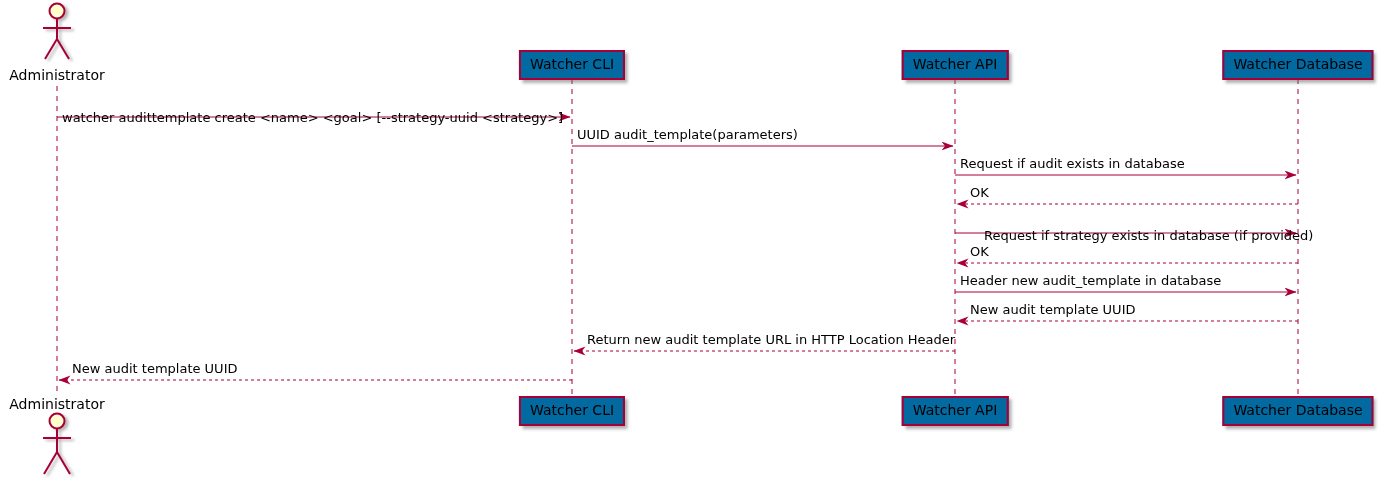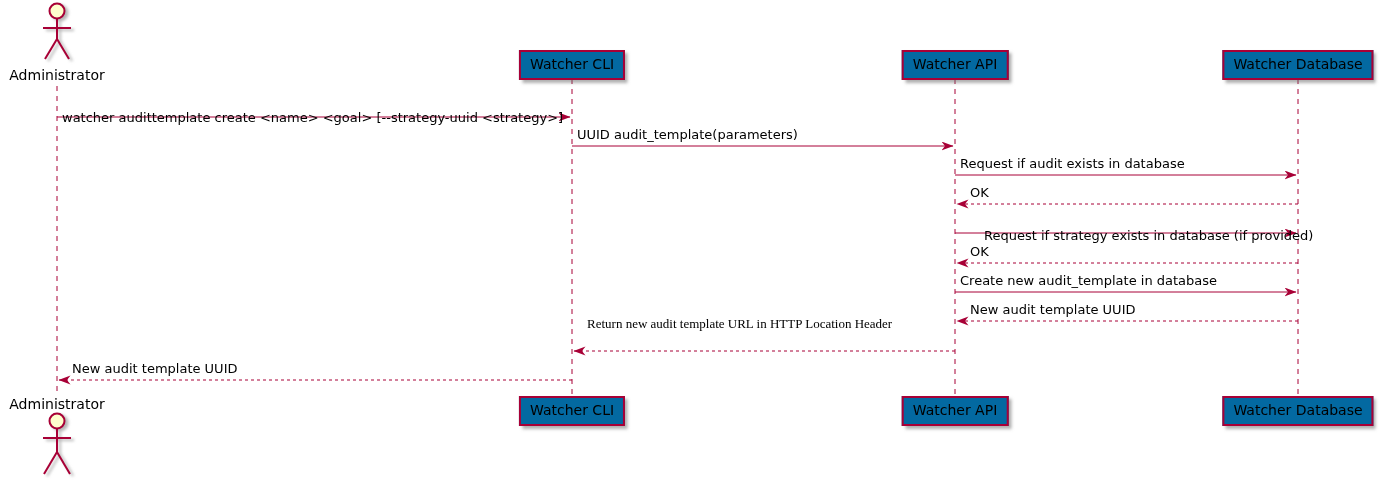--- a/index.html
+++ b/index.html
@@ -94,17 +94,17 @@
   <div class="pbox" style="left:572px;top:396px;">Watcher CLI</div>
   <div class="pbox" style="left:955px;top:396px;">Watcher API</div>
   <div class="pbox" style="left:1298px;top:396px;">Watcher Database</div>
 
 <div class="msg-label" style="left: 62px; top: 110px;">watcher audittemplate create &lt;name&gt; &lt;goal&gt; [--strategy-uuid &lt;strategy&gt;]</div>
     <div class="msg-label" style="left: 577px; top: 127px;">UUID audit_template(parameters)</div>
     <div class="msg-label" style="left: 960px; top: 156px;">Request if audit exists in database</div>
     <div class="msg-label" style="left: 970px; top: 185px;">OK</div>
     <div class="msg-label" style="left: 960px; top: 228px; margin-left: 24px;">Request if strategy exists in database (if provided)</div>
     <div class="msg-label" style="left: 970px; top: 244px;">OK</div>
-    <div class="msg-label" style="left: 960px; top: 273px;">Create new audit_template in database</div>
+    <div class="msg-label" style="left: 960px; top: 273px;">Header new audit_template in database</div>
     <div class="msg-label" style="left: 970px; top: 302px;">New audit template UUID</div>
-    <div class="msg-label" style="left: 587px; top: 316px; font-family: Liberation Serif, serif;">Return new audit template URL in HTTP Location Header</div>
+    <div class="msg-label" style="left: 587px; top: 332px;">Return new audit template URL in HTTP Location Header</div>
     <div class="msg-label" style="left: 72px; top: 361px;">New audit template UUID</div>
   </div>
 
 </body></html>

